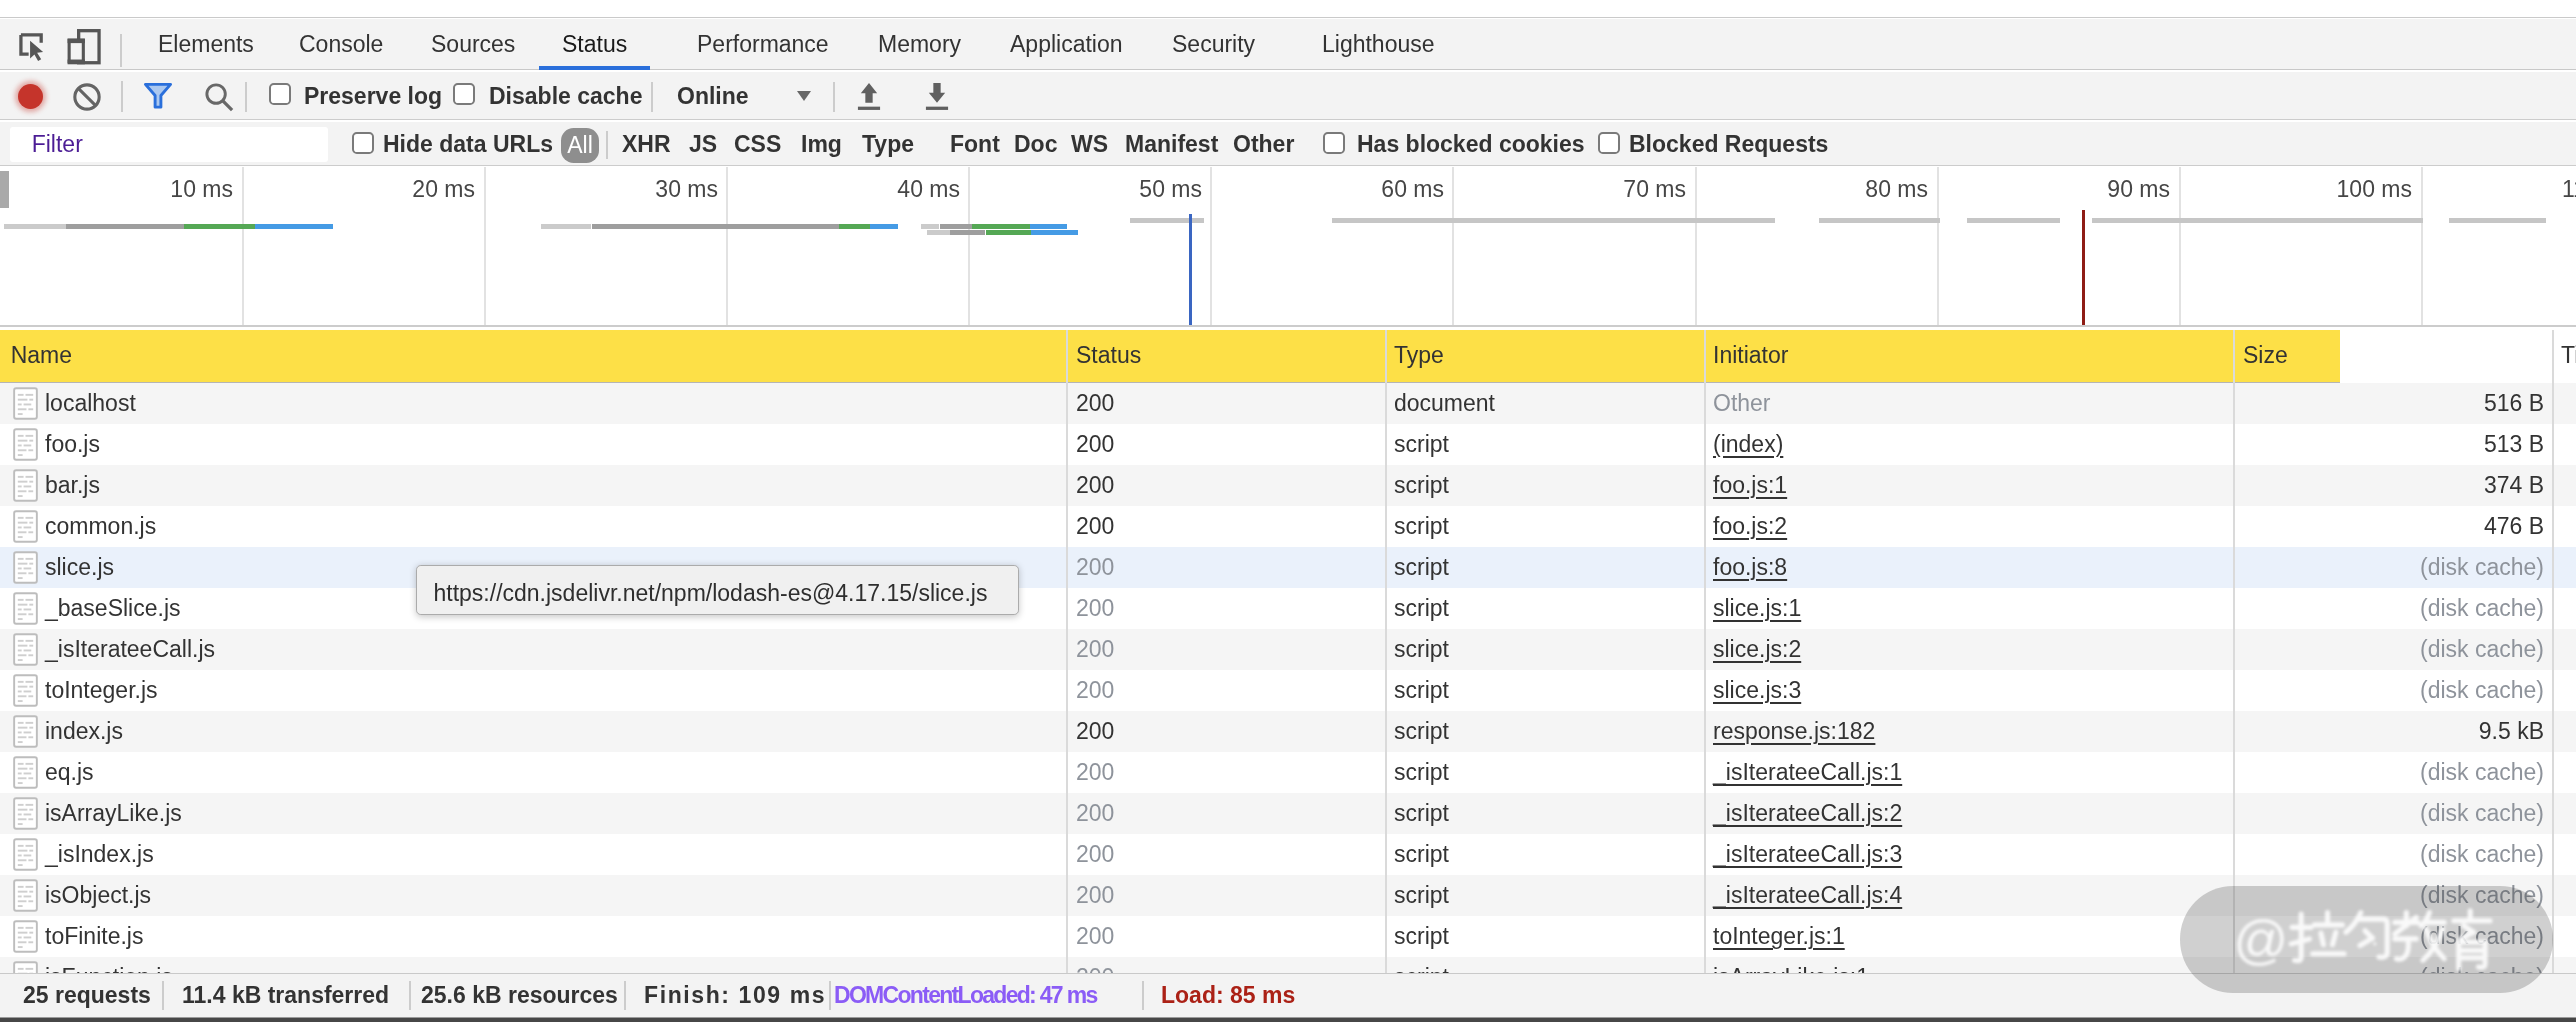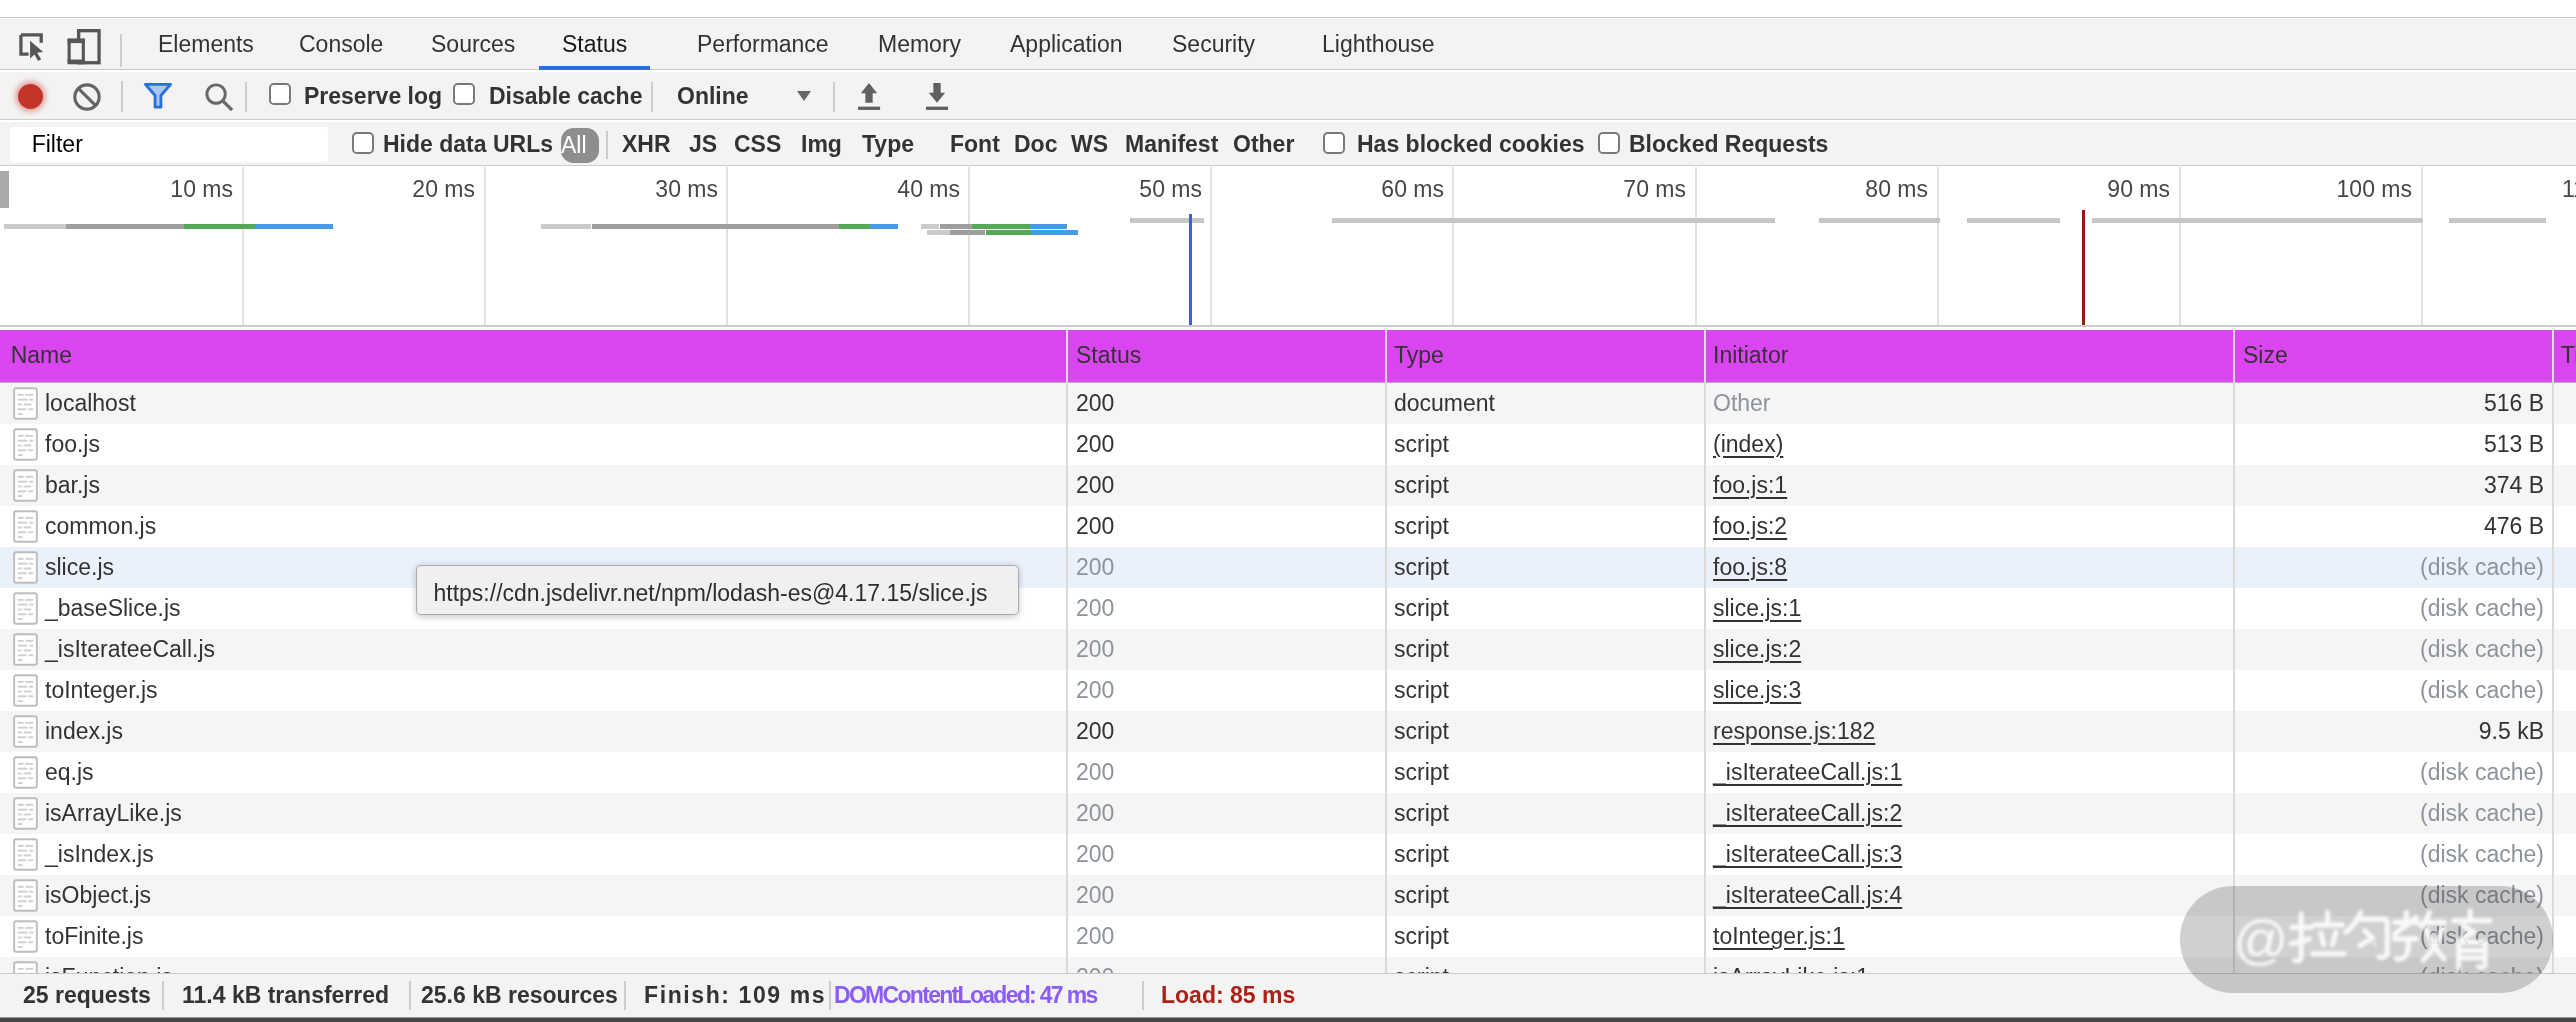--- a/index.html
+++ b/index.html
@@ -12,32 +12,32 @@
 #tabbar { left:0; top:19px; width:2576px; height:51px; background:#f3f3f3; border-bottom:1.9px solid #c8c8c8; }
 .tab { position:absolute; top:0; height:51px; line-height:51px; padding:0 23px; color:#333; }
 .tab.active { color:#1a1a1a; border-bottom:4.4px solid #2a6fdb; }
 #tb2 { left:0; top:72px; width:2576px; height:48px; background:#f3f3f3; border-bottom:1.5px solid #cccccc; }
 #fb { left:0; top:122px; width:2576px; height:44px; background:#f3f3f3; border-bottom:1.5px solid #cccccc; }
 .vsep { position:absolute; width:1.9px; background:#ccc; }
 .cb { position:absolute; width:22px; height:22px; border:2.4px solid #7a7a7a; border-radius:4.8px; background:#fff; top:10.7px; }
 .lbl { position:absolute; line-height:48px; top:0; white-space:pre;font-weight:bold; }
 #fb .lbl { line-height:44px; }
 #filterinput { position:absolute; left:9.7px; top:4.8px; width:318px; height:35px; background:#fff; border-radius:2.9px; }
-#filterinput span { color:#000000; line-height:35px; padding-left:22px; display:block; }
-#allpill { position:absolute; left:561px; top:5.8px; width:38px; height:35px; background:#8e8e8e; border-radius:12.6px; color:#fff; line-height:35px; }
+#filterinput span { color:#4c1d95; line-height:35px; padding-left:22px; display:block; }
+#allpill { position:absolute; left:561px; top:5.8px; width:38px; height:35px; background:#8e8e8e; border-radius:12.6px; color:#fff; text-align:center; line-height:35px; }
 
 #ov { left:0; top:167px; width:2576px; height:160px; background:#fff; border-bottom:2.4px solid #ccc; overflow:hidden; }
 .gline { position:absolute; top:0; width:1.5px; height:160px; background:#e2e2e2; }
 .tlab { position:absolute; top:8.7px; height:27px; line-height:27px; color:#464646; white-space:nowrap; }
 .bar { position:absolute; height:4.5px; }
 .vline { position:absolute; }
 #grab { position:absolute; left:0; top:3.9px; width:8.7px; height:37px; background:#a9a9a9; }
 
 #grid { left:0; top:330px; width:2576px; height:643px; background:#fff; overflow:hidden; }
-#ghead { position:absolute; left:0; top:0; width:2576px; height:53px; background:#d946ef; border-bottom:1.9px solid #b5b5b5; }
+#ghead { position:absolute; left:0; top:0; width:2340px; height:53px; background:#fde047; border-bottom:1.9px solid #b5b5b5; }
 #ghead span { position:absolute; line-height:51px; color:#333; }
 .colb { position:absolute; top:0; width:1.5px; height:643px; background:#dadada; }
 .row { position:absolute; left:0; width:2576px; height:41px; }
 .row span { position:absolute; line-height:41px; white-space:pre; }
 .row .nm { left:45px; }
 .row .st { left:1076px; }
 .row .ty { left:1394px;text-align:right; }
 .row .in { left:1713px; text-decoration:underline; text-decoration-thickness:1.9px; text-underline-offset:3.9px; }
 .row .in.noline { text-decoration:none; }
 .row .sz { right:32px; text-align:right; }

